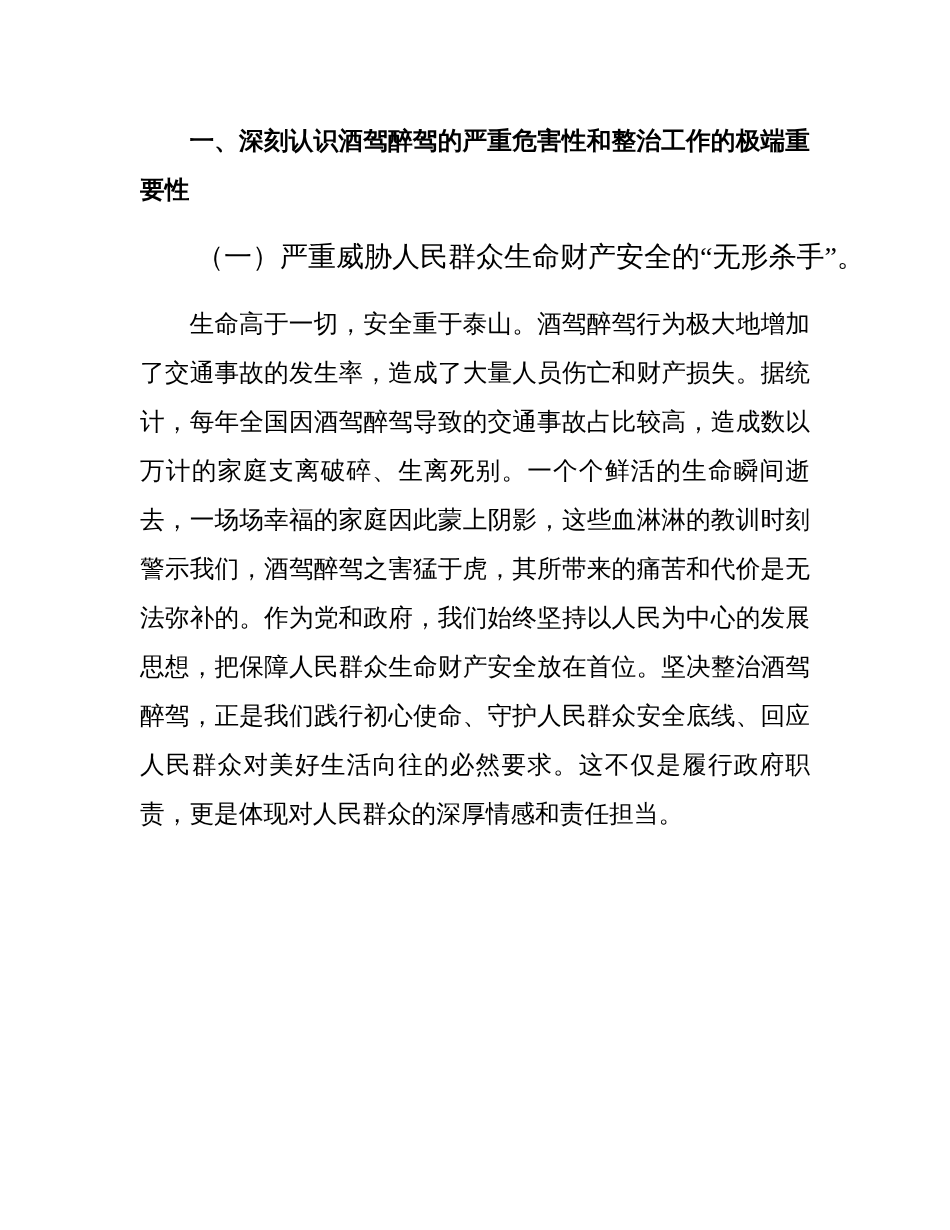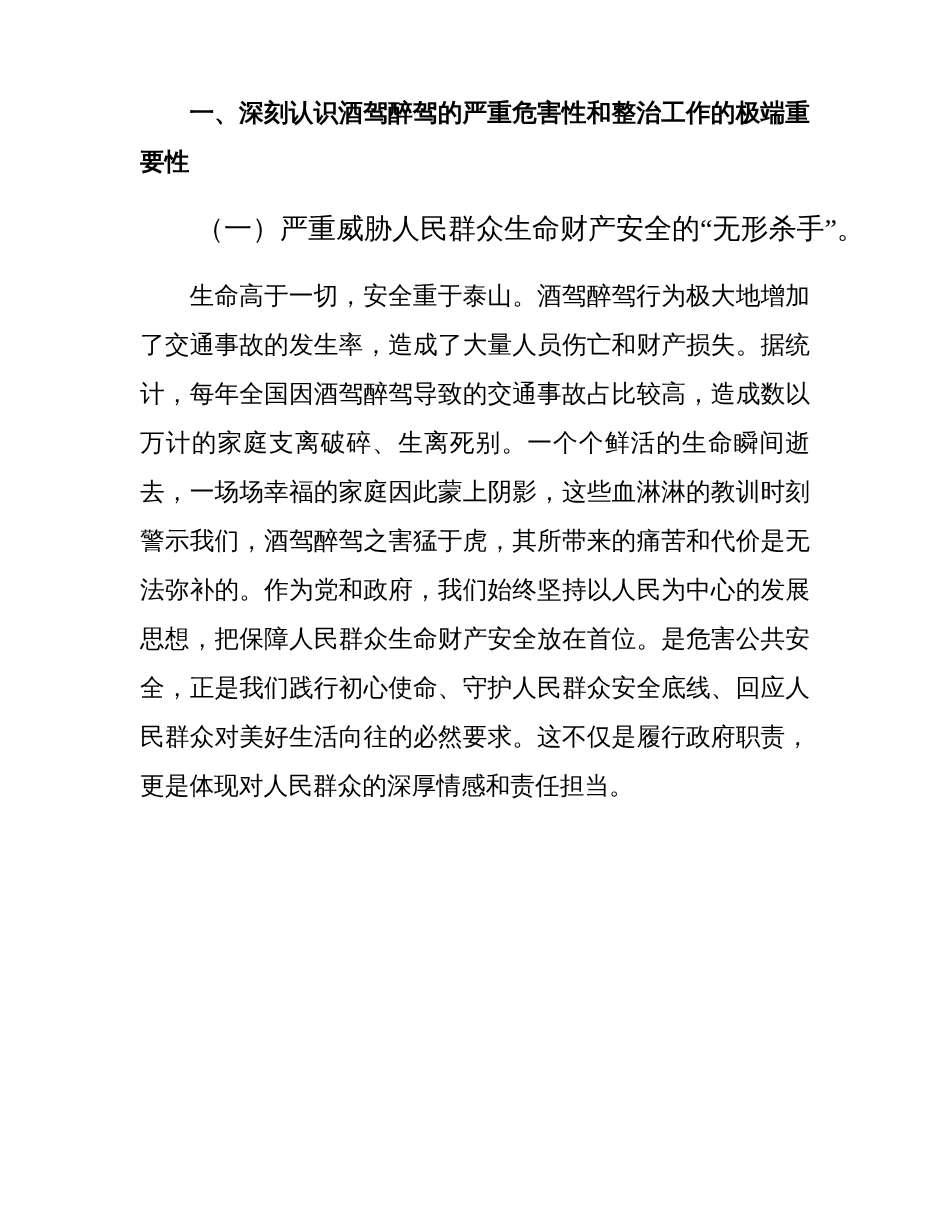--- a/index.html
+++ b/index.html
@@ -11,21 +11,21 @@
     width: 950px;
     height: 1230px;
     overflow: hidden;
   }
   .page {
     box-sizing: border-box;
     width: 950px;
     height: 1230px;
     background: #ffffff;
     color: #000000;
-    padding: 88px 140px 0 140px;
+    padding: 116px 140px 0 140px;
     font-family: "Liberation Serif", "DejaVu Serif", serif;
     font-size: 24.7px;
     line-height: 49px;
     text-align: justify;
   }
   .heading {
     font-family: "Liberation Sans", "DejaVu Sans", sans-serif;
     font-weight: 700;
     font-size: 24.7px;
     line-height: 49px;
@@ -51,15 +51,15 @@
 </style>
 </head>
 <body>
 
 <div class="page">
   <h1 class="heading">一、深刻认识酒驾醉驾的严重危害性和整治工作的极端重要性</h1>
 
 
   <p class="subhead">（一）严重威胁人民群众生命财产安全的“无形杀手”。</p>
 
-  <p class="para">生命高于一切，安全重于泰山。酒驾醉驾行为极大地增加了交通事故的发生率，造成了大量人员伤亡和财产损失。据统计，每年全国因酒驾醉驾导致的交通事故占比较高，造成数以万计的家庭支离破碎、生离死别。一个个鲜活的生命瞬间逝去，一场场幸福的家庭因此蒙上阴影，这些血淋淋的教训时刻警示我们，酒驾醉驾之害猛于虎，其所带来的痛苦和代价是无法弥补的。作为党和政府，我们始终坚持以人民为中心的发展思想，把保障人民群众生命财产安全放在首位。是危害公共安全，正是我们践行初心使命、守护人民群众安全底线、回应人民群众对美好生活向往的必然要求。这不仅是履行政府职责，更是体现对人民群众的深厚情感和责任担当。</p>
+  <p class="para">生命高于一切，安全重于泰山。酒驾醉驾行为极大地增加了交通事故的发生率，造成了大量人员伤亡和财产损失。据统计，每年全国因酒驾醉驾导致的交通事故占比较高，造成数以万计的家庭支离破碎、生离死别。一个个鲜活的生命瞬间逝去，一场场幸福的家庭因此蒙上阴影，这些血淋淋的教训时刻警示我们，酒驾醉驾之害猛于虎，其所带来的痛苦和代价是无法弥补的。作为党和政府，我们始终坚持以人民为中心的发展思想，把保障人民群众生命财产安全放在首位。坚决整治酒驾醉驾，正是我们践行初心使命、守护人民群众安全底线、回应人民群众对美好生活向往的必然要求。这不仅是履行政府职责，更是体现对人民群众的深厚情感和责任担当。</p>
 
 </div>
 
 </body></html>

